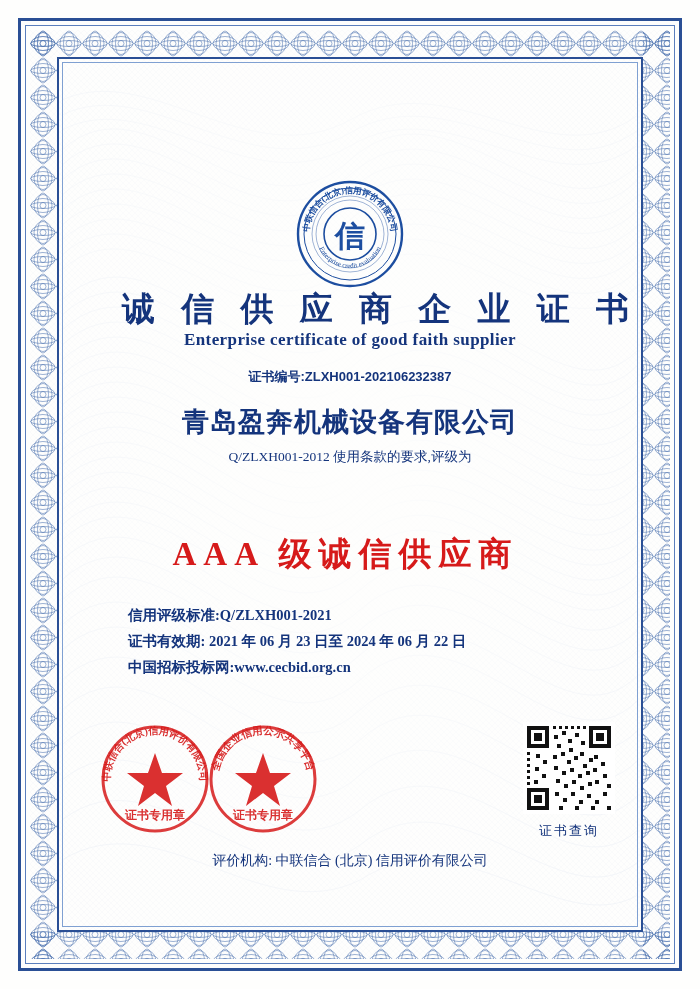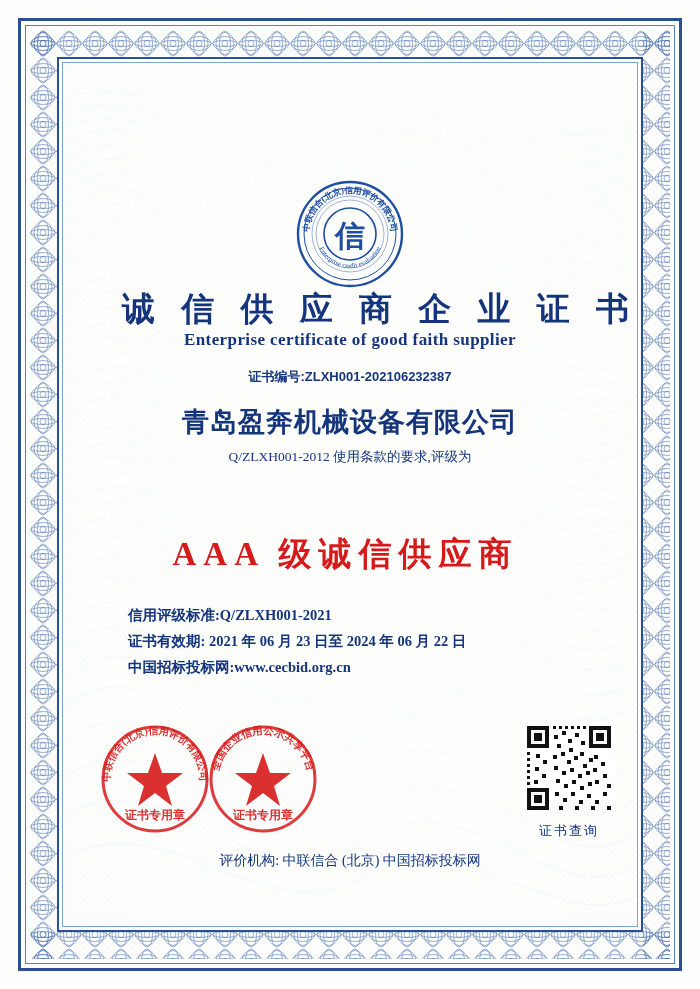--- a/index.html
+++ b/index.html
@@ -450,16 +450,16 @@
             <rect x="68" y="84" width="4" height="4"></rect>
               <rect x="84" y="84" width="4" height="4"></rect>
             <rect x="84" y="62" width="4" height="4"></rect>
               <rect x="66" y="36" width="4" height="4"></rect>
           </g>
         </svg>
       </div>
       <div class="qr-caption">证书查询</div>
     </div>
 
-    <div class="agency">评价机构: 中联信合 (北京) 中国招标投标网</div>
+    <div class="agency">评价机构: 中联信合 (北京) 信用评价有限公司</div>
 
   </div>
 </div>
 
 </body></html>

